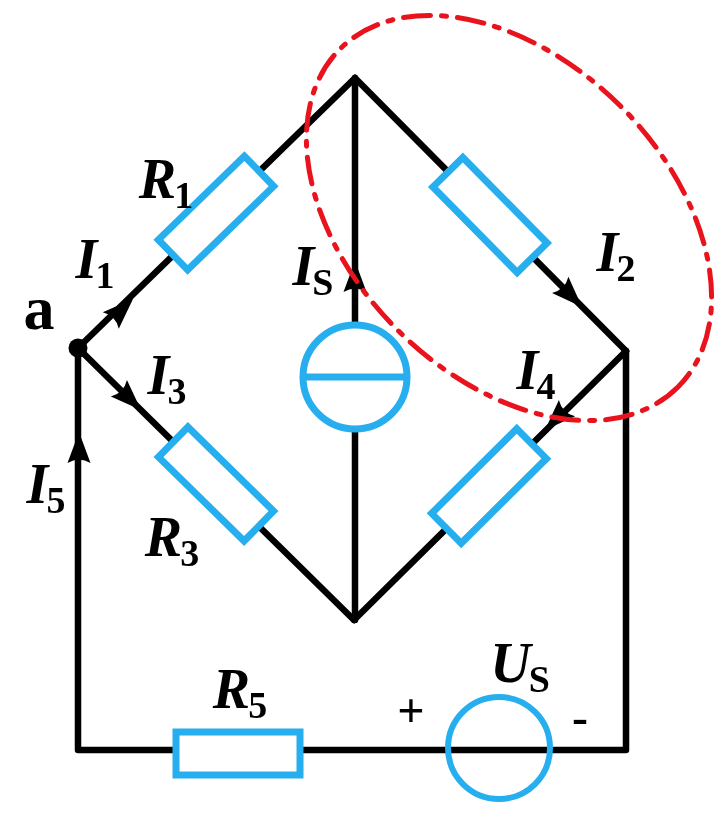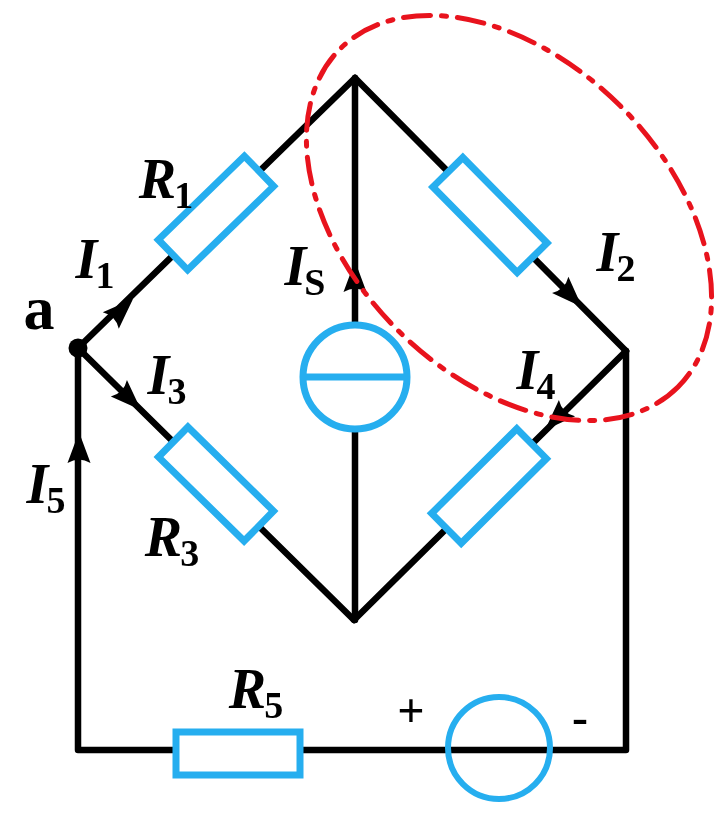--- a/index.html
+++ b/index.html
@@ -76,25 +76,26 @@
 
     <circle class="comp-open" cx="499" cy="748" r="51"></circle>
 
     <ellipse class="loop" cx="509" cy="218" rx="239" ry="158" transform="rotate(45 509 218)"></ellipse>
   </svg>
 
   <div class="clabel plain" style="left:39px;top:308px"><span>a</span></div>
 
   <div class="clabel" style="left:166px;top:179px"><span class="main">R</span><span class="sub">1</span></div>
   <div class="clabel" style="left:172px;top:537px"><span class="main">R</span><span class="sub">3</span></div>
-  <div class="clabel" style="left:256px;top:689px"><span class="main">R</span><span class="sub">5</span></div>
+  <div class="clabel" style="left:240px;top:689px"><span class="main">R</span><span class="sub">5</span></div>
 
   <div class="clabel" style="left:95px;top:259px"><span class="main">I</span><span class="sub">1</span></div>
   <div class="clabel" style="left:616px;top:252px"><span class="main">I</span><span class="sub">2</span></div>
   <div class="clabel" style="left:167px;top:375px"><span class="main">I</span><span class="sub">3</span></div>
   <div class="clabel" style="left:536px;top:370px"><span class="main">I</span><span class="sub">4</span></div>
   <div class="clabel" style="left:46px;top:484px"><span class="main">I</span><span class="sub">5</span></div>
-  <div class="clabel" style="left:305px;top:266px"><span class="main">I</span><span class="sub">S</span></div>
+  <div class="clabel" style="left:313px;top:266px"><span class="main">I</span><span class="sub">S</span></div>
 
+  <div class="clabel" style="left:520px;top:663px"><span class="main">U</span><span class="sub">S</span></div>
   <div class="clabel sign" style="left:411px;top:711px"><span>+</span></div>
   <div class="clabel sign" style="left:580px;top:717px"><span>-</span></div>
 
 </div>
 
 </body></html>

